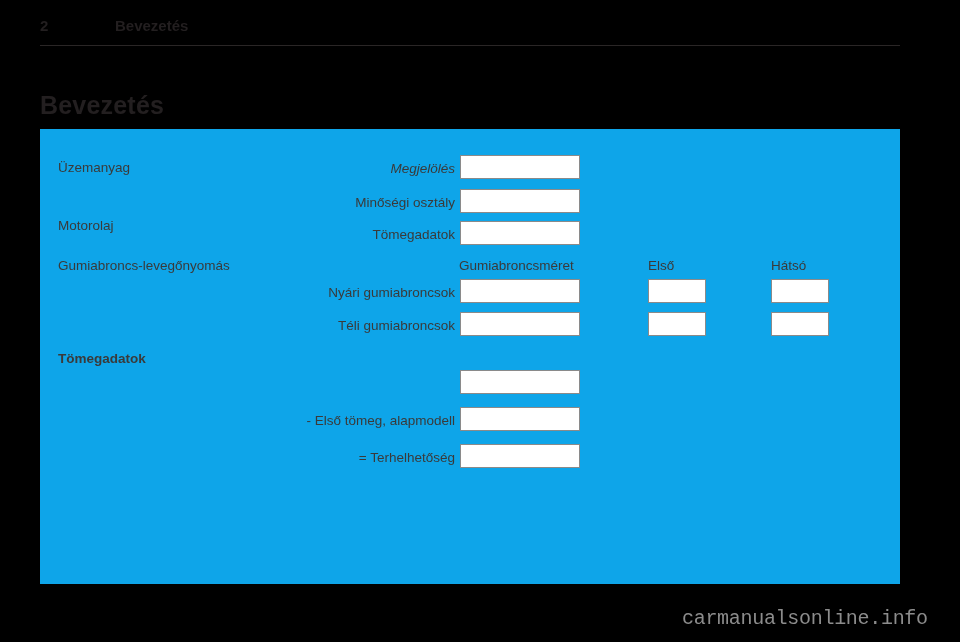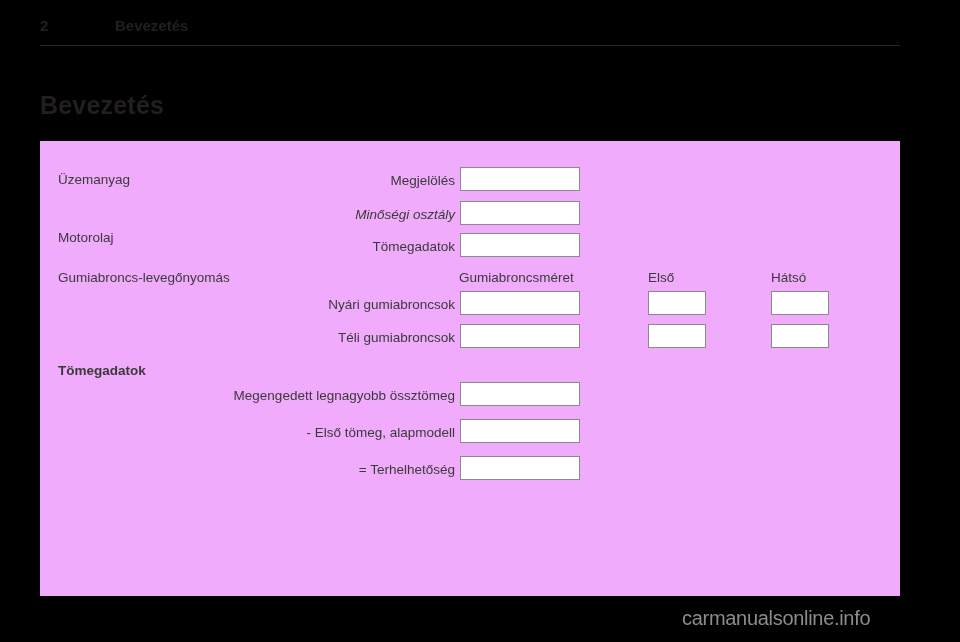--- a/index.html
+++ b/index.html
@@ -58,24 +58,24 @@
     font-size: 25px;
     font-weight: bold;
     color: #231f20;
     letter-spacing: 0.2px;
   }
 
   
   .form-panel {
     position: absolute;
     left: 40px;
-    top: 141px;
+    top: 129px;
     width: 860px;
     height: 455px;
-    background: #f0abfc;
+    background: #0ea5e9;
   }
 
   
   .txt {
     position: absolute;
     font-size: 13.5px;
     color: #3a3a3a;
     white-space: nowrap;
     line-height: 1;
   }
@@ -108,44 +108,44 @@
   }
 
   
   .watermark {
     position: absolute;
     left: 682px;
     top: 607px;
     font-size: 20px;
     color: #8c8c8c;
     letter-spacing: -0.3px;
-    font-family: Liberation Sans, sans-serif;
+    font-family: Liberation Mono, monospace;
   }
 </style>
 </head>
 <body>
 
 <div class="page-header">
   <div class="page-number">2</div>
   <div class="header-chapter">Bevezetés</div>
   <div class="header-rule"></div>
 </div>
 
 <h1 class="chapter-title">Bevezetés</h1>
 
 <div class="form-panel">
 
   <div class="txt section-label" style="top:32px;">Üzemanyag</div>
 
-  <div class="txt field-label" style="right:445px; top:33px;">Megjelölés</div>
+  <div class="txt field-label" style="right:445px; top:33px;font-style:italic;">Megjelölés</div>
   <div class="box box-wide" style="left:420px; top:26px;"></div>
 
   <div class="txt section-label" style="top:66px;margin-top:24px;">Motorolaj</div>
 
-  <div class="txt field-label" style="right:445px; top:67px;font-style:italic;">Minőségi osztály</div>
+  <div class="txt field-label" style="right:445px; top:67px;">Minőségi osztály</div>
   <div class="box box-wide" style="left:420px; top:60px;"></div>
 
   <div class="txt field-label" style="right:445px; top:99px;">Tömegadatok</div>
   <div class="box box-wide" style="left:420px; top:92px;"></div>
 
   <div class="txt section-label" style="top:130px;">Gumiabroncs-levegőnyomás</div>
 
   <div class="txt col-header" style="left:419px; top:130px;">Gumiabroncsméret</div>
   <div class="txt col-header" style="left:608px; top:130px;">Első</div>
   <div class="txt col-header" style="left:731px; top:130px;">Hátsó</div>
@@ -155,21 +155,20 @@
   <div class="box box-small" style="left:608px; top:150px;"></div>
   <div class="box box-small" style="left:731px; top:150px;"></div>
 
   <div class="txt field-label" style="right:445px; top:190px;margin-left:46px;">Téli gumiabroncsok</div>
   <div class="box box-wide" style="left:420px; top:183px;"></div>
   <div class="box box-small" style="left:608px; top:183px;"></div>
   <div class="box box-small" style="left:731px; top:183px;"></div>
 
   <div class="txt section-label" style="top:223px;font-weight:bold;">Tömegadatok</div>
 
-  <div class="txt field-label" style="right:445px; top:248px;">Megengedett legnagyobb össztömeg</div>
   <div class="box box-wide" style="left:420px; top:241px;"></div>
 
   <div class="txt field-label" style="right:445px; top:285px;">- Első tömeg, alapmodell</div>
   <div class="box box-wide" style="left:420px; top:278px;"></div>
 
   <div class="txt field-label" style="right:445px; top:322px;">= Terhelhetőség</div>
   <div class="box box-wide" style="left:420px; top:315px;"></div>
 
 </div>
 

